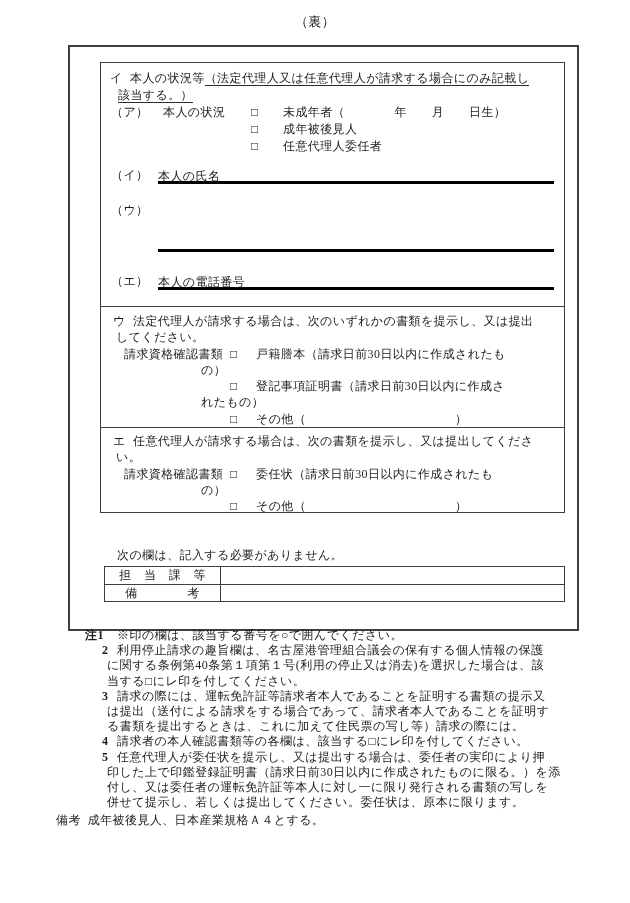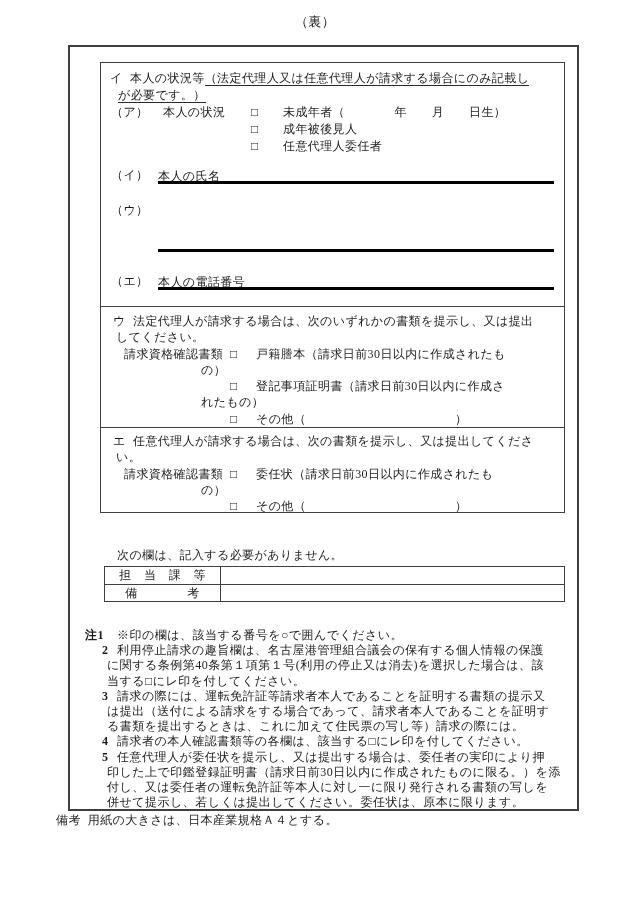--- a/index.html
+++ b/index.html
@@ -4,21 +4,21 @@
 <style>
   html,body{margin:0;padding:0;}
   body{
     width:630px;height:903px;background:#ffffff;position:relative;
     font-family:"Liberation Serif","DejaVu Serif",serif;
     color:#1c1c1c;font-size:12px;letter-spacing:0.4px;
   }
   *{box-sizing:border-box;}
   .side-label{position:absolute;top:13px;left:0;width:100%;text-align:center;font-size:13px;}
   .outer-box{
-    position:absolute;left:68px;top:45px;width:511px;height:766px;
+    position:absolute;left:68px;top:45px;width:511px;height:586px;
     border:2px solid #3f3f3f;background:#fff;
   }
   
   .sections{position:absolute;left:30px;top:15px;width:465px;border:1px solid #3f3f3f;}
   .section{overflow:hidden;line-height:17px;}
   .section + .section{border-top:1px solid #3f3f3f;}
   .sec-i{height:243px;padding-top:7px;}
   .sec-u{height:121px;padding-top:6px;line-height:16.3px;}
   .sec-e{height:85px;padding-top:5px;line-height:16.3px;}
   .u{border-bottom:1px solid #2b2b2b;padding-bottom:0px;}
@@ -73,21 +73,21 @@
 
 <div class="outer-box">
 
   <div class="sections">
 
     <div class="section sec-i">
       <div class="i-head1">
         <span class="sec-num">イ</span><span>本人の状況等</span><span class="u">（法定代理人又は任意代理人が請求する場合にのみ記載し</span>
       </div>
       <div class="i-head2">
-        <span class="u">が必要です。）</span>
+        <span class="u">該当する。）</span>
       </div>
 
       <div class="row-a">
         <span class="f-no">（ア）</span>
         <span class="fa-label">本人の状況</span>
         <div>
           <div class="opt-line">
             <span class="cb">□</span>
             <span>未成年者（　　　　年　　月　　日生）</span>
           </div>
@@ -217,14 +217,14 @@
       <div class="nl-cont">印した上で印鑑登録証明書（請求日前30日以内に作成されたものに限る。）を添</div>
       <div class="nl-cont">付し、又は委任者の運転免許証等本人に対し一に限り発行される書類の写しを</div>
       <div class="nl-cont">併せて提示し、若しくは提出してください。委任状は、原本に限ります。</div>
     </div>
   </div>
 
 </div>
 
 <div class="footer">
   <span class="footer-label">備考</span>
-  <span>用紙の大きさは、日本産業規格Ａ４とする。</span>
+  <span>成年被後見人、日本産業規格Ａ４とする。</span>
 </div>
 
 </body></html>

